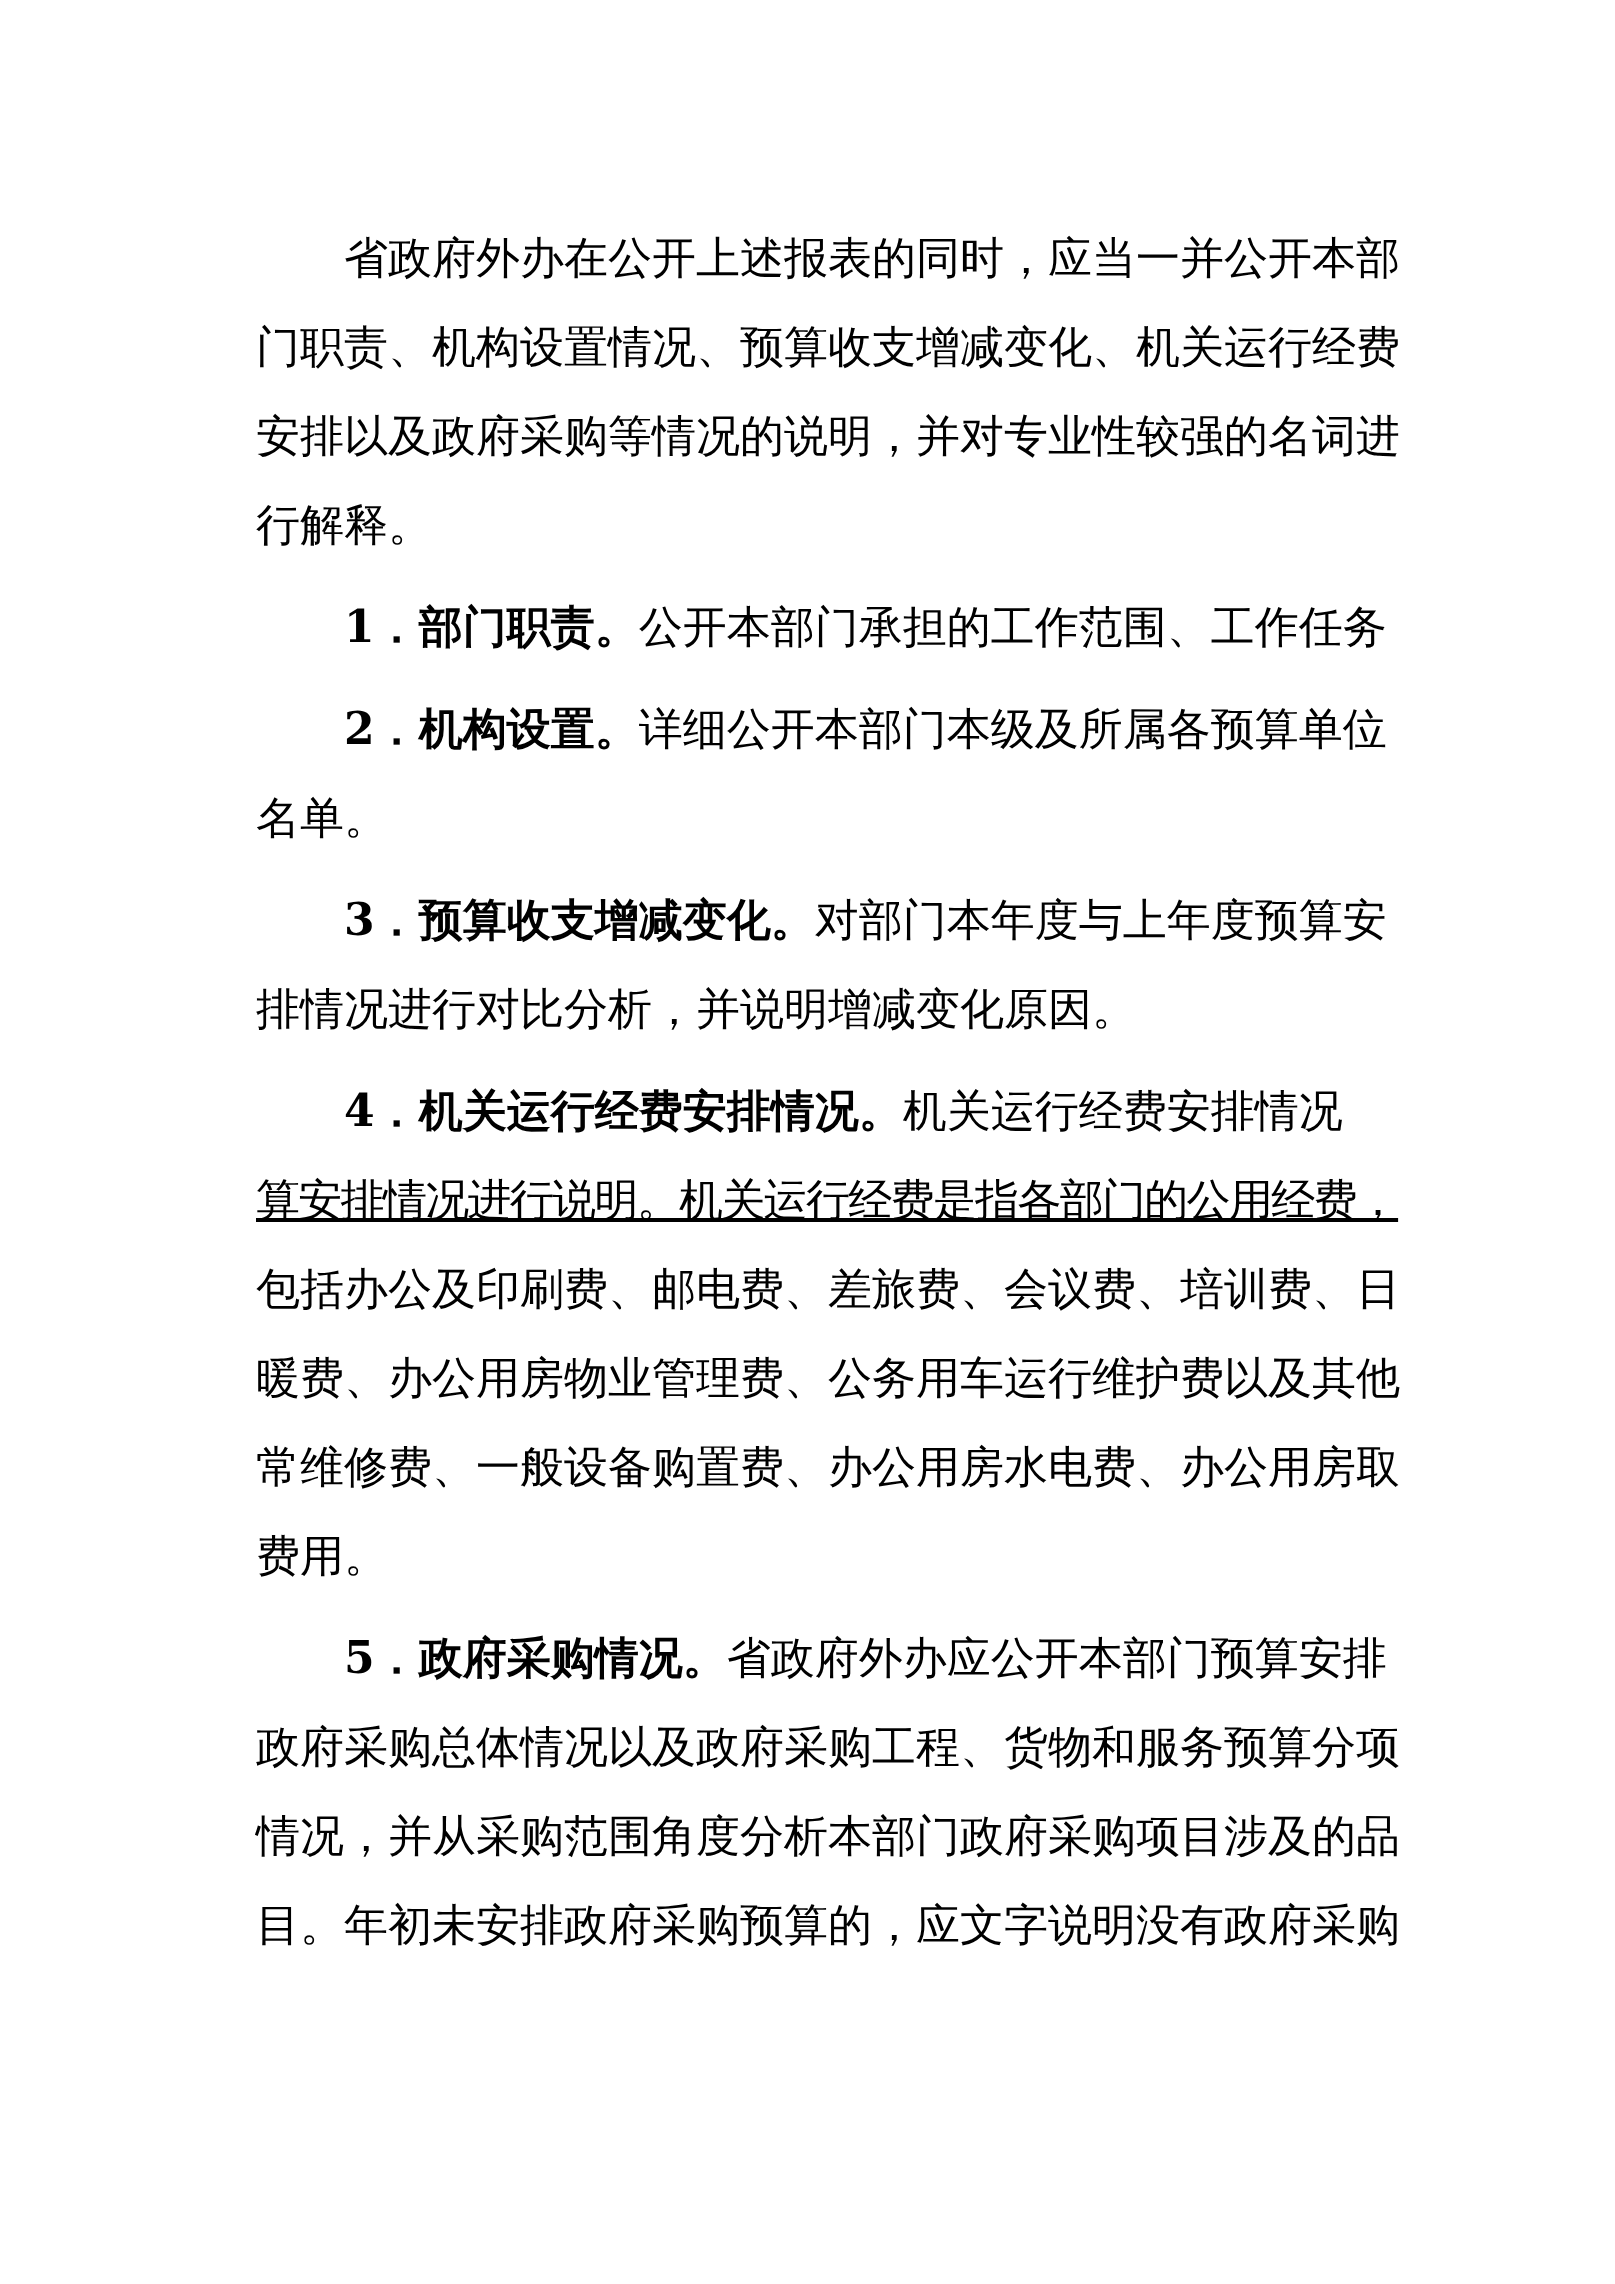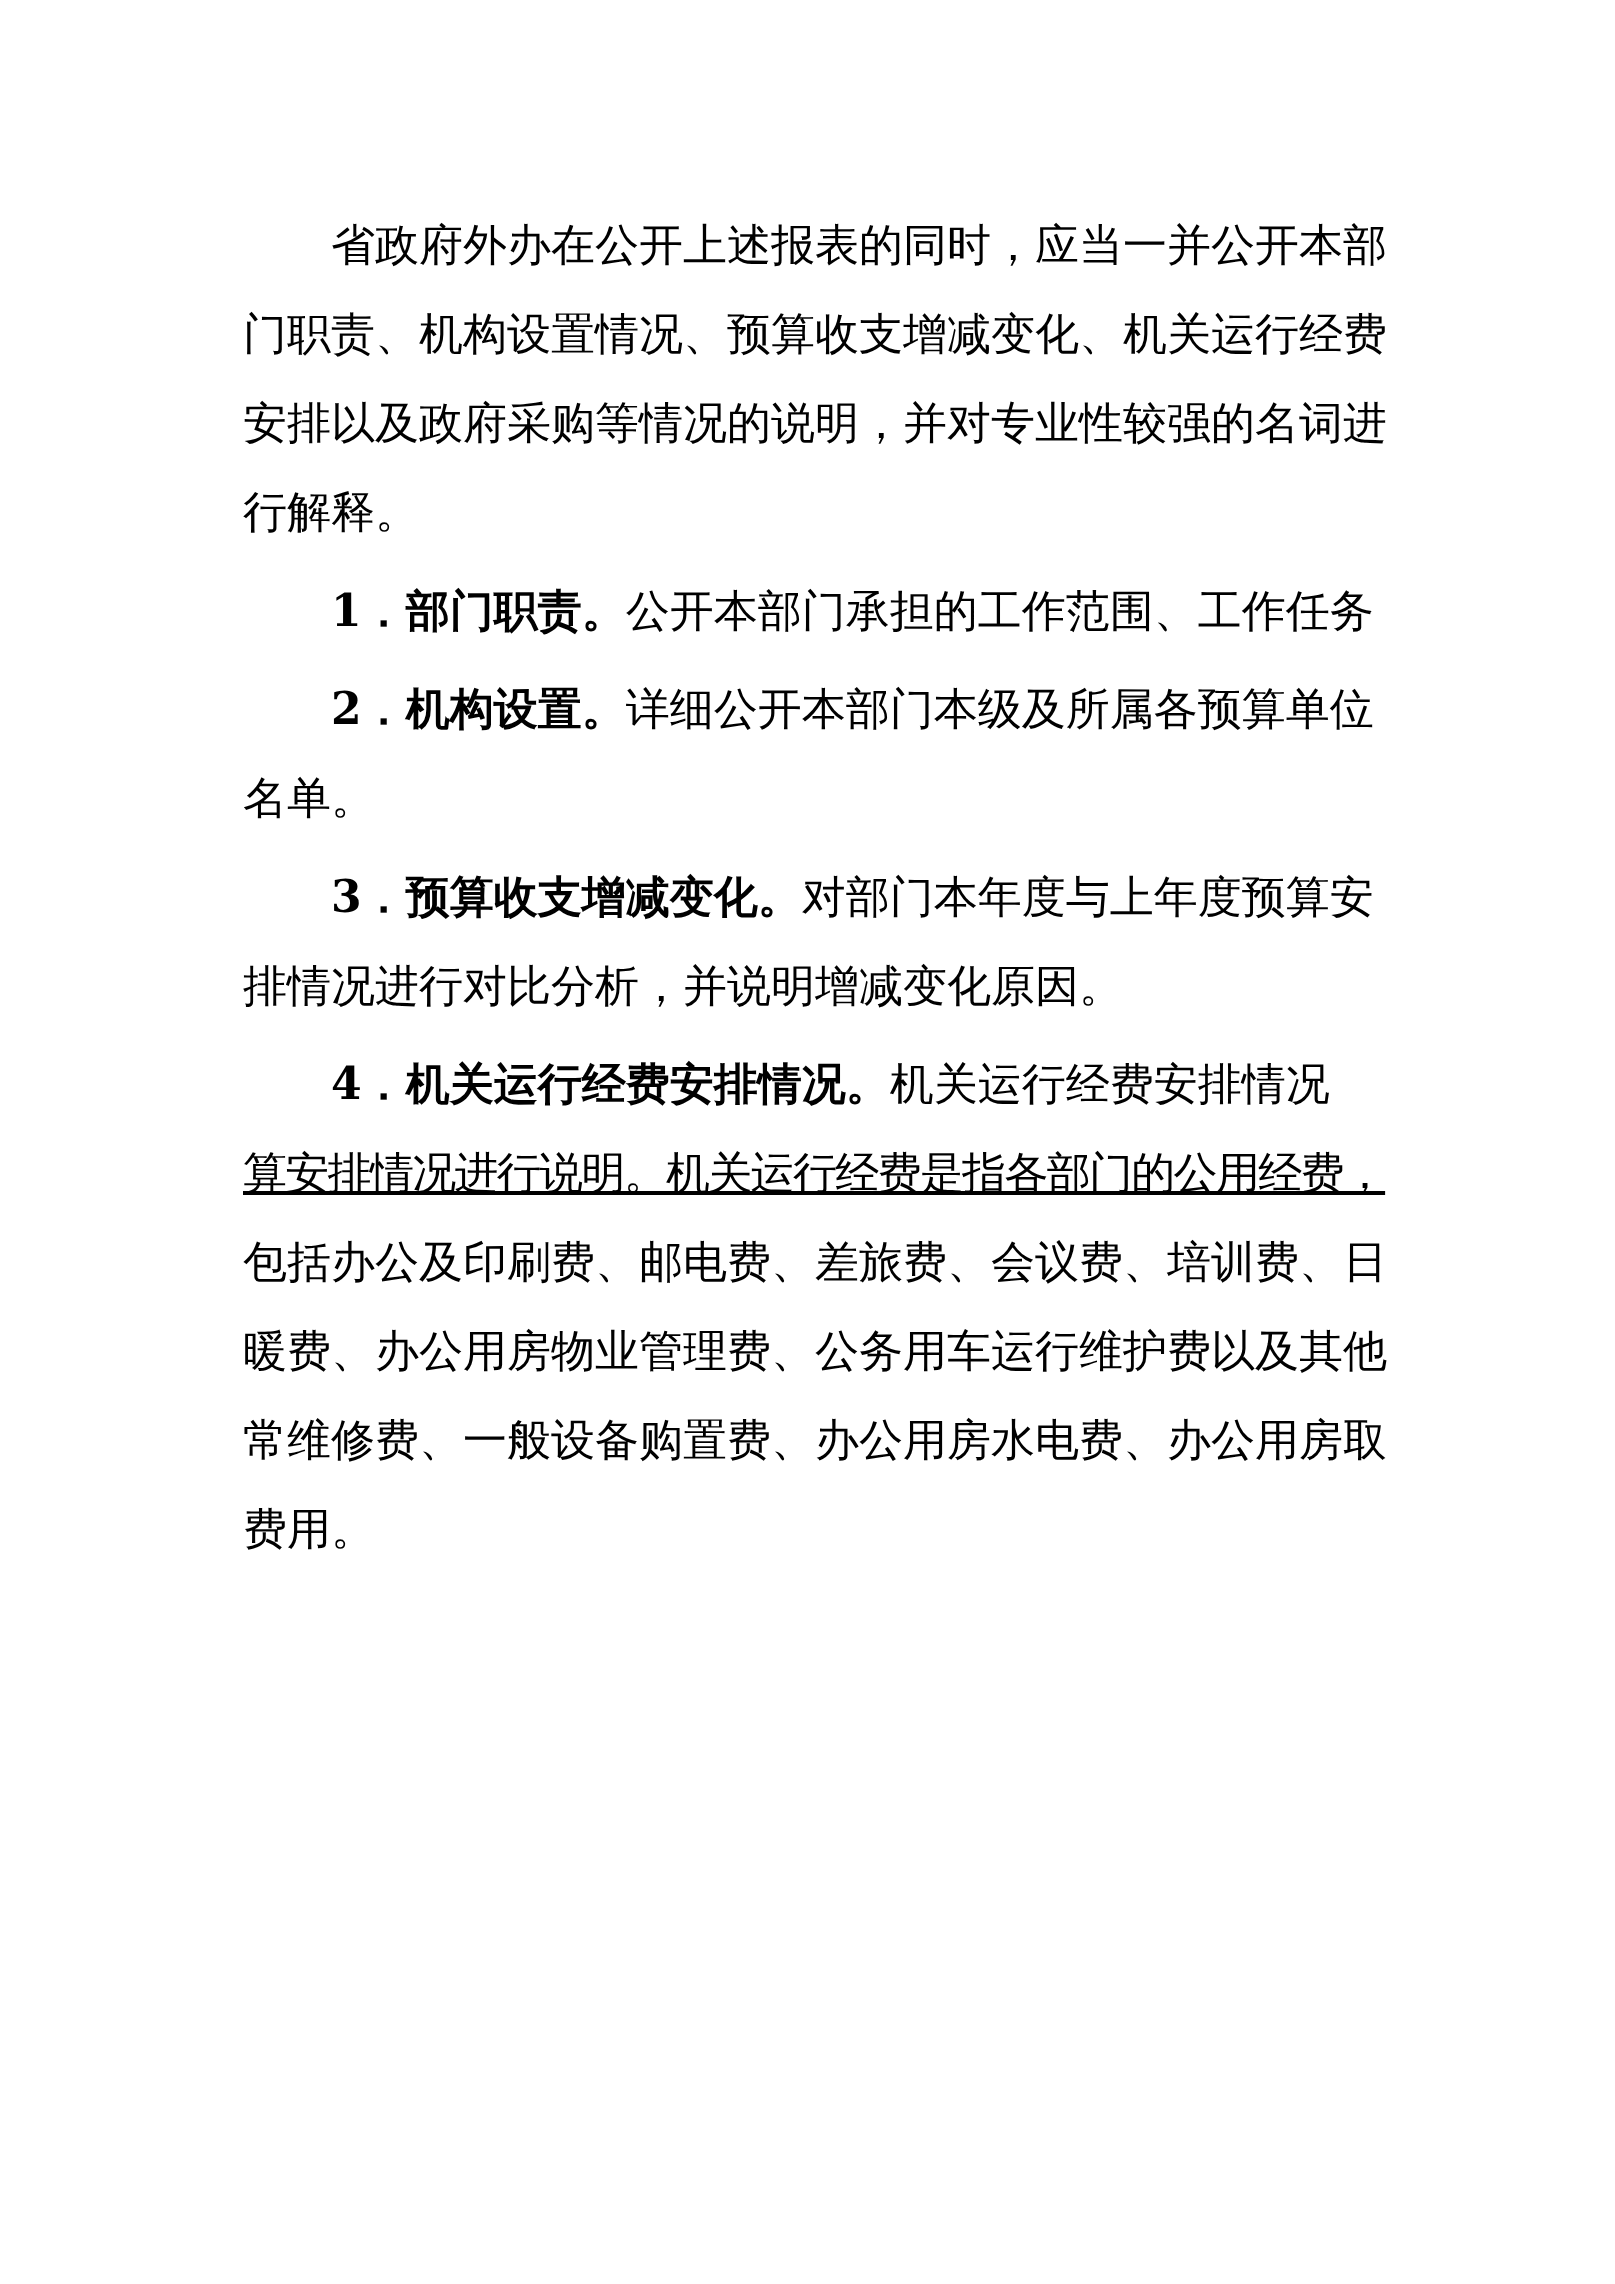--- a/index.html
+++ b/index.html
@@ -16,21 +16,21 @@
     font-family: "DejaVu Serif", "Liberation Serif", serif;
     color: #000000;
   }
   .doc {
     position: absolute;
     left: 243px;
     top: 200px;
     width: 1147px;
   }
   .para {
-    margin: 0;
+    margin: 13px;
     padding: 0;
   }
   .para + .para {
     margin-top: 9.5px;
   }
   .ln {
     display: block;
     font-size: 44px;
     line-height: 89px;
     height: 89px;
@@ -81,16 +81,22 @@
 
     <p class="para">
       <span class="ln first"><span class="num">4．</span><span class="head">机关运行经费安排情况。</span><span>机关运行经费安排情况</span></span>
       <span class="ln squeeze">算安排情况进行说明。机关运行经费是指各部门的公用经费，</span>
       <span class="ln">包括办公及印刷费、邮电费、差旅费、会议费、培训费、日</span>
       <span class="ln">暖费、办公用房物业管理费、公务用车运行维护费以及其他</span>
       <span class="ln">常维修费、一般设备购置费、办公用房水电费、办公用房取</span>
       <span class="ln">费用。</span>
     </p>
 
+    <p class="para">
+      <span class="ln first"><span class="num">5．</span><span class="head">政府采购情况。</span><span>省政府外办应公开本部门预算安排</span></span>
+      <span class="ln">政府采购总体情况以及政府采购工程、货物和服务预算分项</span>
+      <span class="ln">情况，并从采购范围角度分析本部门政府采购项目涉及的品</span>
+      <span class="ln">目。年初未安排政府采购预算的，应文字说明没有政府采购</span>
+    </p>
 
   </div>
 </div>
 
 
 </body></html>

